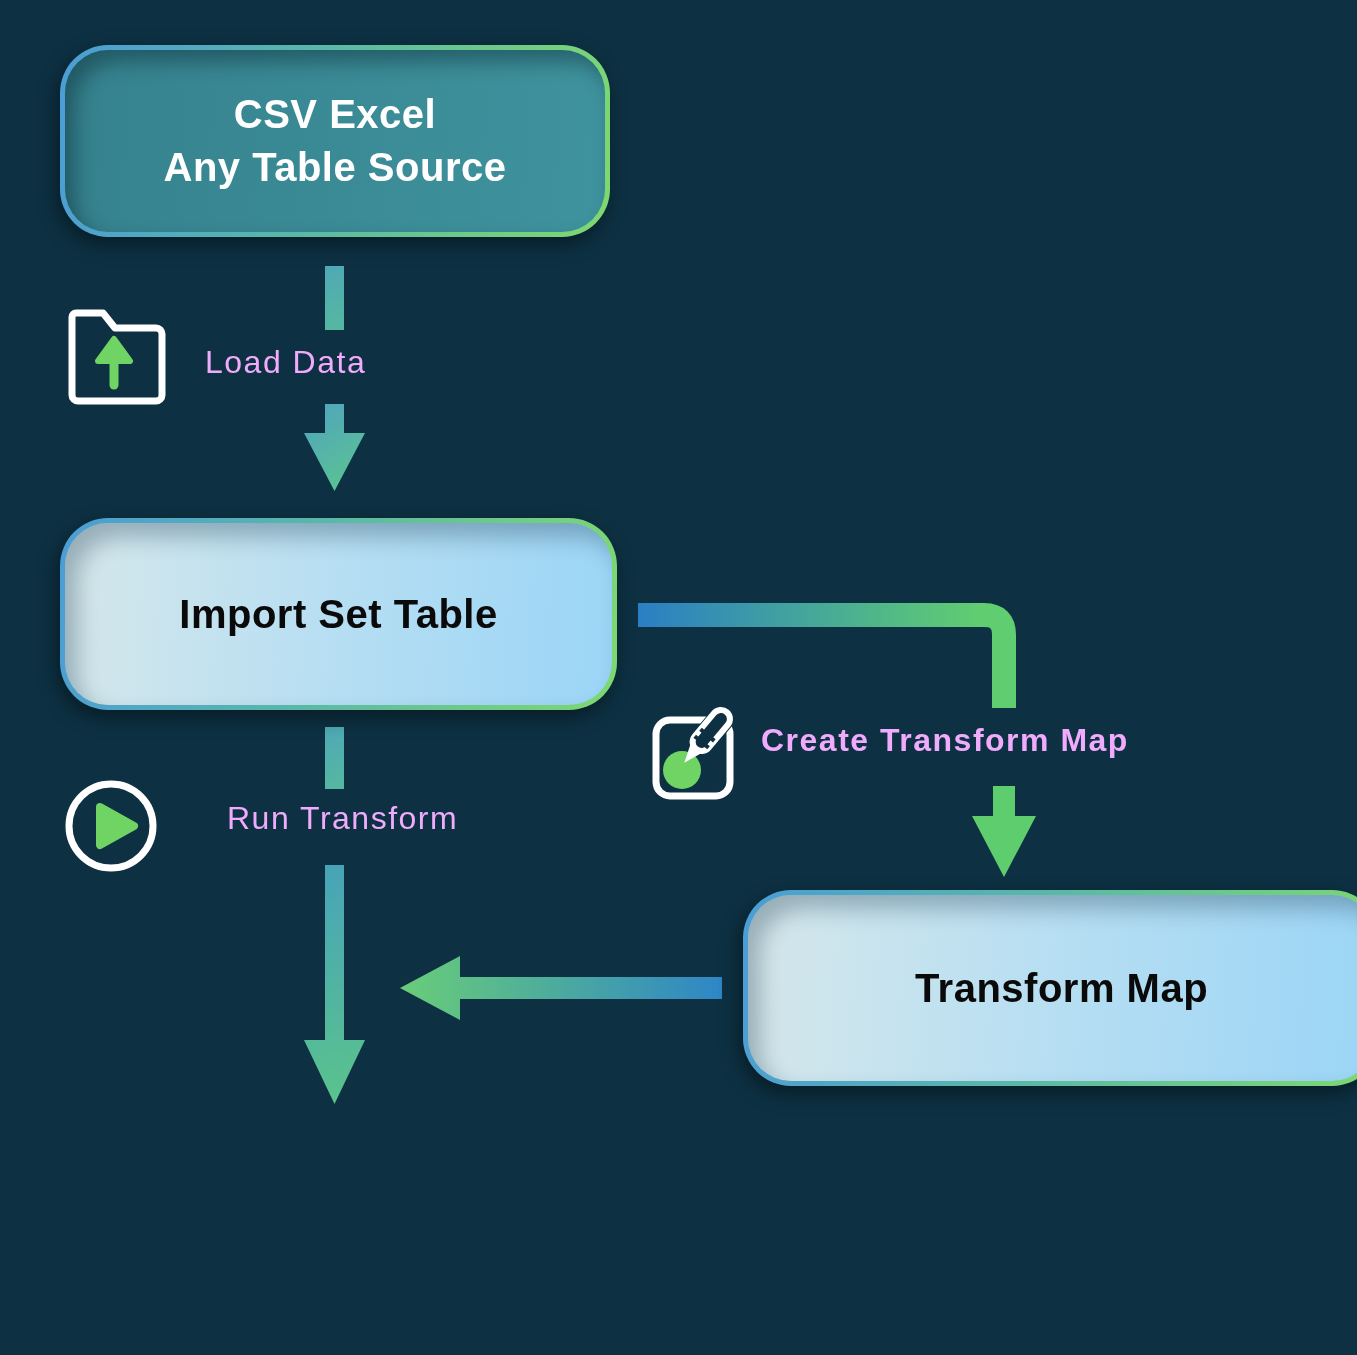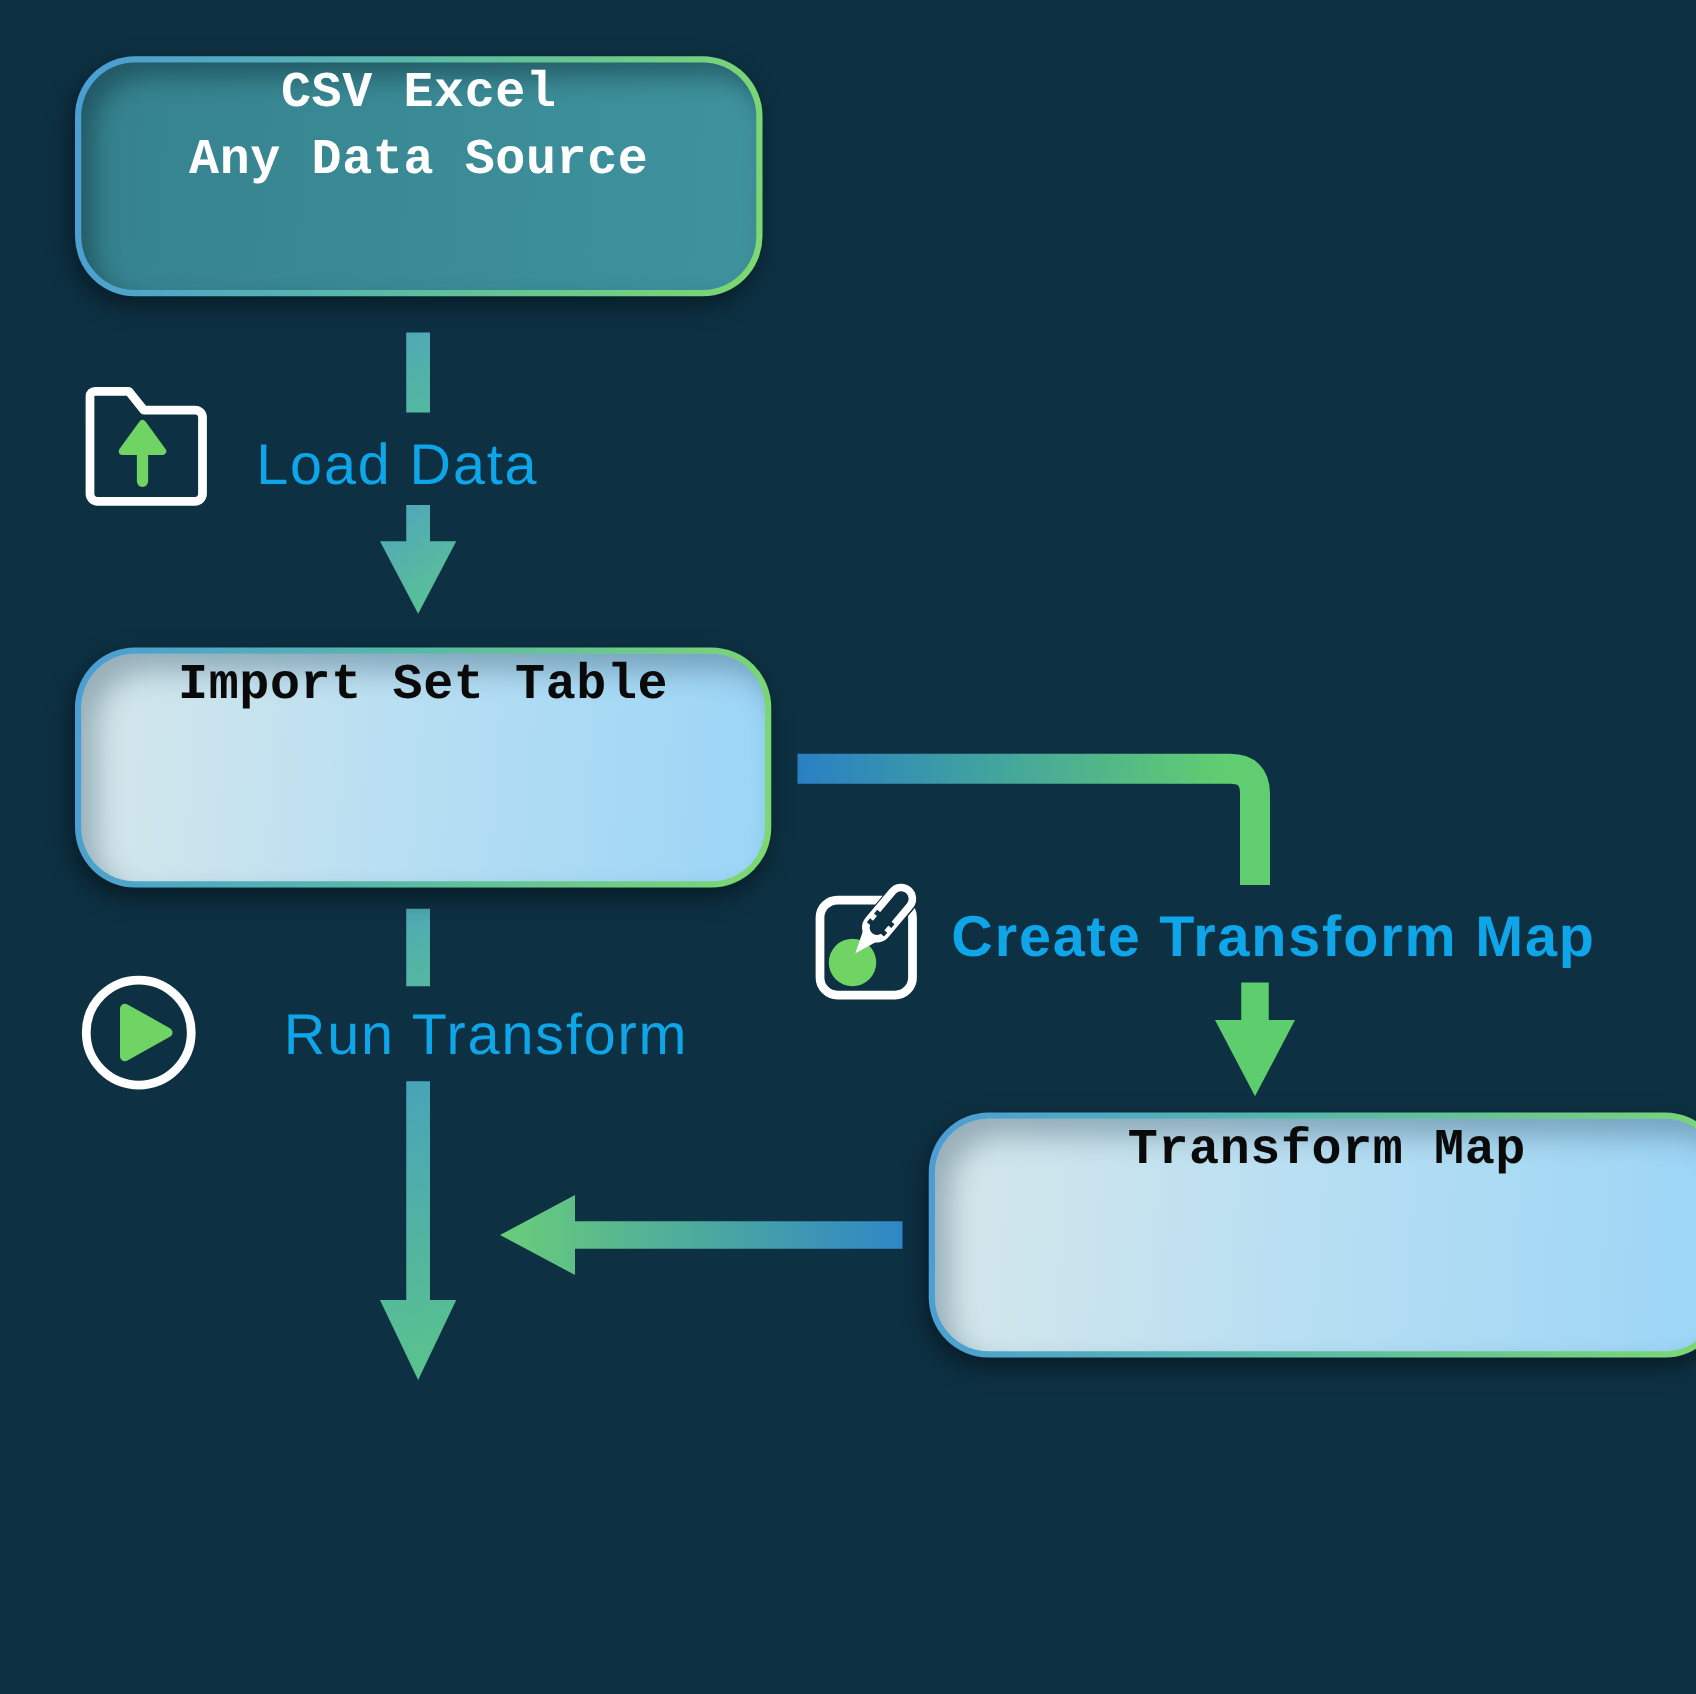--- a/index.html
+++ b/index.html
@@ -16,22 +16,22 @@
     border-radius:48px;
     padding:5px;
     background:linear-gradient(100deg,#4b9dd6 0%,#58b8a8 45%,#7ed96f 100%);
     box-shadow:-3px 7px 20px rgba(0,0,0,.45);
     box-sizing:border-box;
   }
   .node-inner{
     width:100%;height:100%;
     border-radius:43px;
     display:flex;flex-direction:column;
-    align-items:center;
-    text-align:center;box-sizing:border-box;font-family:Liberation Mono, monospace;
+    align-items:center;justify-content:center;
+    text-align:center;box-sizing:border-box;
   }
   .node.teal .node-inner{
     background:linear-gradient(94deg,#35828e 0%,#3f939e 100%);
     box-shadow:inset 10px 12px 20px rgba(0,20,32,.38);
     color:#ffffff;
   }
   .node.light .node-inner{
     background:linear-gradient(94deg,#d5e7ea 0%,#b9dff2 45%,#9bd5f6 100%);
     box-shadow:inset 12px 14px 22px rgba(25,55,78,.32);
     color:#0a0a0a;
@@ -44,22 +44,22 @@
     letter-spacing:.5px;
     white-space:nowrap;
   }
   #node-source{left:60px;top:45px;width:550px;height:192px;}
   #node-import{left:60px;top:518px;width:557px;height:192px;}
   #node-transform{left:743px;top:890px;width:637px;height:196px;}
   #node-target{left:63px;top:1128px;width:560px;height:196px;}
   
   .flow-label{
     position:absolute;
-    color:#0ea5e9;
-    font-size:46px;
+    color:#f0abfc;
+    font-size:32px;
     font-weight:400;
     letter-spacing:1.5px;
     white-space:nowrap;
   }
   #label-load{left:205px;top:344px;}
   #label-create{left:761px;top:722px;font-weight:bold;}
   #label-run{left:183px;top:800px;margin-left:44px;}
   
   .icon{position:absolute;}
   #icon-folder{left:58px;top:303px;}
@@ -109,21 +109,21 @@
 
     <path d="M722 977 V999 H460 V1020 L400 988 L460 956 V977 Z" fill="url(#gradBack)"></path>
 
     <rect x="325" y="727" width="19" height="62" fill="url(#gradStub2)"></rect>
     <path d="M325 865 H344 V1040 H365 L334.5 1104 L304 1040 H325 Z" fill="url(#gradRun)"></path>
   </svg>
 
   <div class="node teal" id="node-source">
     <div class="node-inner">
       <div class="node-text">CSV Excel</div>
-      <div class="node-text">Any Data Source</div>
+      <div class="node-text">Any Table Source</div>
     </div>
   </div>
 
   <svg class="icon" id="icon-folder" width="112" height="108" viewBox="0 0 112 108" xmlns="http://www.w3.org/2000/svg">
     <path d="M20 98 a6 6 0 0 1 -6 -6 V14 a4 4 0 0 1 4 -4 H45 l12 15 H98 a6 6 0 0 1 6 6 V92 a6 6 0 0 1 -6 6 Z" fill="none" stroke="#ffffff" stroke-width="7" stroke-linejoin="round"></path>
     <path d="M56 82 V55" stroke="#6FD464" stroke-width="9" stroke-linecap="round"></path>
     <path d="M40 58 L56 36 L72 58 Z" fill="#6FD464" stroke="#6FD464" stroke-width="6" stroke-linejoin="round"></path>
   </svg>
   <div class="flow-label" id="label-load">Load Data</div>
 

